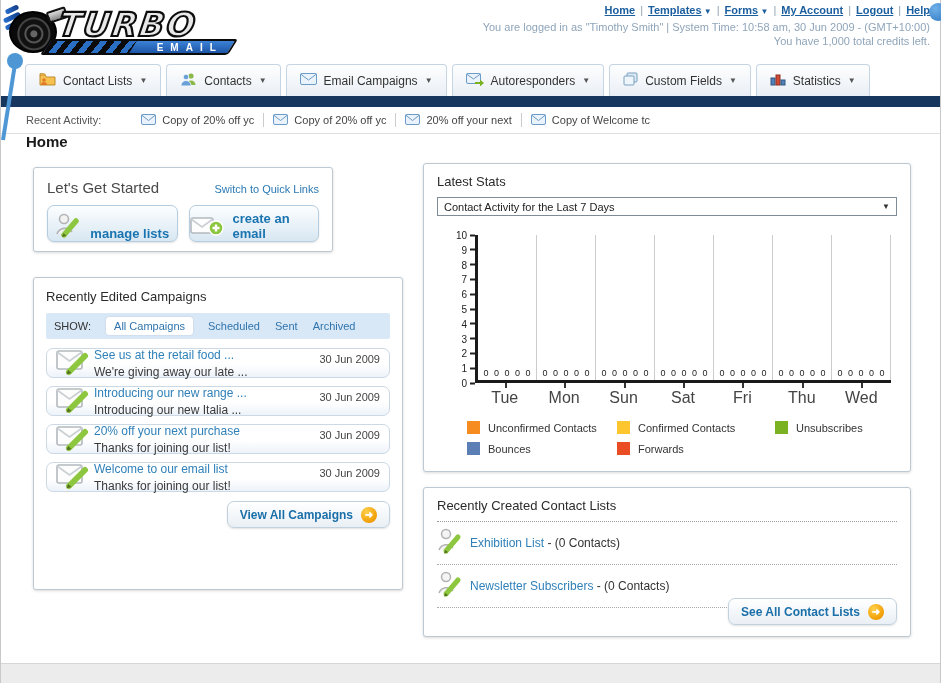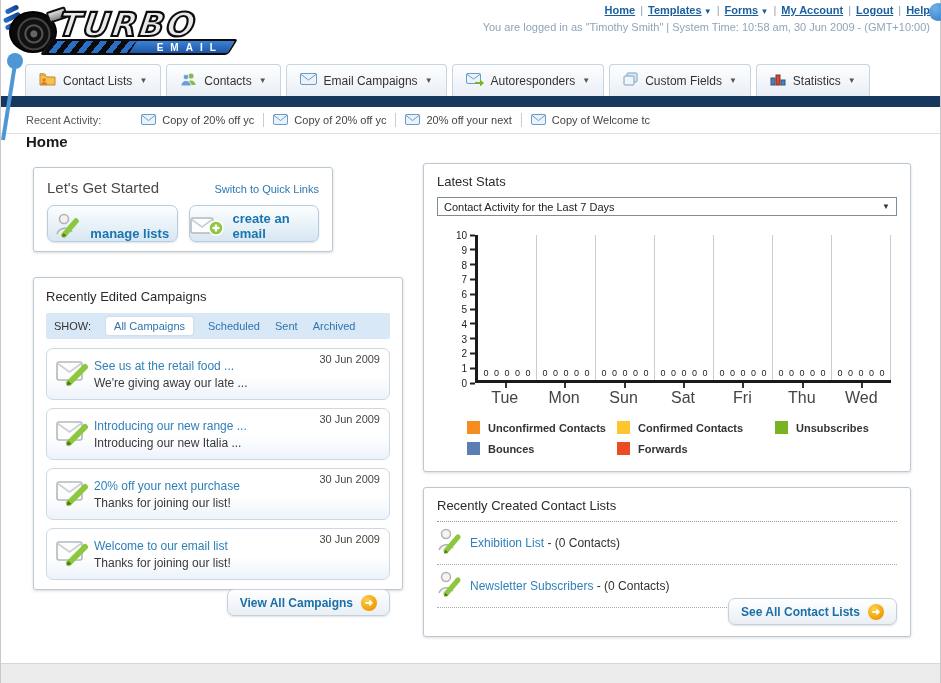--- a/index.html
+++ b/index.html
@@ -68,21 +68,21 @@
   .big-btn { flex:1; height:37px; display:flex; align-items:flex-end; justify-content:center; gap:9px; cursor:pointer;
     background:linear-gradient(#fcfeff,#d8e7f2); border:1px solid #b5cde0; border-radius:7px;
     box-shadow:0 1px 2px rgba(0,0,0,0.12); font-size:13px; font-weight:bold; color:#1a74b0; }
 
   .camp-panel { left:32px; top:277px; width:370px; height:313px; padding:11px 12px; }
   .show-bar { margin-top:9px; background:#d9e8f7; border-radius:2px; padding:4px 8px; display:flex;
     align-items:center; gap:15px; font-size:11px; color:#333; }
   .filter { color:#2f74ad; cursor:pointer; }
   .filter.active { background:#fff; border-radius:3px; padding:3px 8px; box-shadow:0 0 2px rgba(0,0,0,.15); }
   .camp-rows { margin-top:9px; }
-  .camp-row { height:52px; margin-bottom:8px; display:flex; align-items:center; padding:4px 9px; cursor:pointer;
+  .camp-row { height:30px; margin-bottom:8px; display:flex; align-items:center; padding:4px 9px; cursor:pointer;
     background:linear-gradient(#ffffff 55%, #edf3fa); border:1px solid #ccd8e3; border-radius:7px; }
   .camp-icon { width:38px; flex:0 0 38px; }
   .camp-texts { flex:1; line-height:15px; }
   .camp-title { font-size:12px; color:#2f80b9; text-decoration:none; cursor:pointer; }
   .camp-sub { font-size:12px; color:#3a3a3a; }
   .camp-date { font-size:11px; color:#444; align-self:flex-start; }
   .view-all-wrap { text-align:right; margin-top:9px; }
   .pill-btn { display:inline-flex; align-items:center; gap:8px; height:27px; padding:0 12px; cursor:pointer;
     background:linear-gradient(#ffffff,#e9eff5); border:1px solid #c2d1dc; border-radius:7px;
     box-shadow:0 1px 2px rgba(0,0,0,0.12); font-size:12px; font-weight:bold; color:#1a6fa8; }
@@ -102,21 +102,21 @@
   .plot { position:relative; flex:1; height:148px; border-left:3px solid #1a1a1a; border-bottom:3px solid #1a1a1a; margin-right:6px; }
   .group { position:absolute; top:0; bottom:0; border-right:1px solid #ccc; }
   .zeros { position:absolute; left:0; right:0; bottom:2px; display:flex; justify-content:space-evenly;
     font-size:9px; color:#222; }
   .x-labels { display:flex; padding-left:14px; margin-top:0; }
   .x-spacer { width:24px; flex:0 0 24px; }
   .x-cells { flex:1; display:flex; margin-right:6px; }
   .x-cell { flex:1; text-align:center; font-size:16px; color:#444; position:relative; padding-top:6px; }
   .x-cell .tick { position:absolute; top:0; left:50%; width:2px; height:5px; background:#333; }
   .legend { margin:14px 0 0 30px; display:grid; grid-template-columns:150px 158px 1fr; row-gap:8px; }
-  .legend-item { display:flex; align-items:center; gap:8px; font-size:11px; color:#333;font-weight:bold; }
+  .legend-item { display:flex; align-items:center; gap:8px; font-size:11px; color:#333; }
   .swatch { width:13px; height:13px; flex:0 0 13px; }
 
   
   .cl-panel { left:422px; top:487px; width:488px; height:150px; padding:10px 13px; }
   .cl-title { padding-bottom:8px; border-bottom:1px dotted #999; }
   .cl-item { display:flex; align-items:center; gap:8px; padding:5px 0 6px; border-bottom:1px dotted #aaa;
     font-size:12px; color:#333; }
   .cl-link { color:#2f80b9; text-decoration:none; cursor:pointer; }
   .cl-seeall { position:absolute; right:13px; bottom:11px; }
 
@@ -137,20 +137,21 @@
       <div class="logo-text">TURBO</div>
       <div class="logo-bar">
         <div class="hatch"></div>
         <div class="email">EMAIL</div>
       </div>
     </div>
     <div class="top-right">
       <div class="top-links" id="top-links"><a>Home</a><span class="sep">|</span><a>Templates</a><span class="caret"> ▼</span><span class="sep">|</span><a>Forms</a><span class="caret"> ▼</span><span class="sep">|</span><a>My Account</a><span class="sep">|</span><a>Logout</a><span class="sep">|</span><a>Help</a></div>
       <div class="status">
         <div>You are logged in as "Timothy Smith" | System Time: 10:58 am, 30 Jun 2009 - (GMT+10:00)</div>
+        <div>You have 1,000 total credits left.</div>
       </div>
     </div>
     <div class="help-bubble"></div>
   </div>
 
   <svg class="pin-deco" width="40" height="92" viewBox="0 0 40 92">
     <line x1="14" y1="14" x2="2" y2="90" stroke="#4f97d4" stroke-width="4"></line>
     <circle cx="14" cy="11" r="8" fill="#4f97d4"></circle>
   </svg>
 

